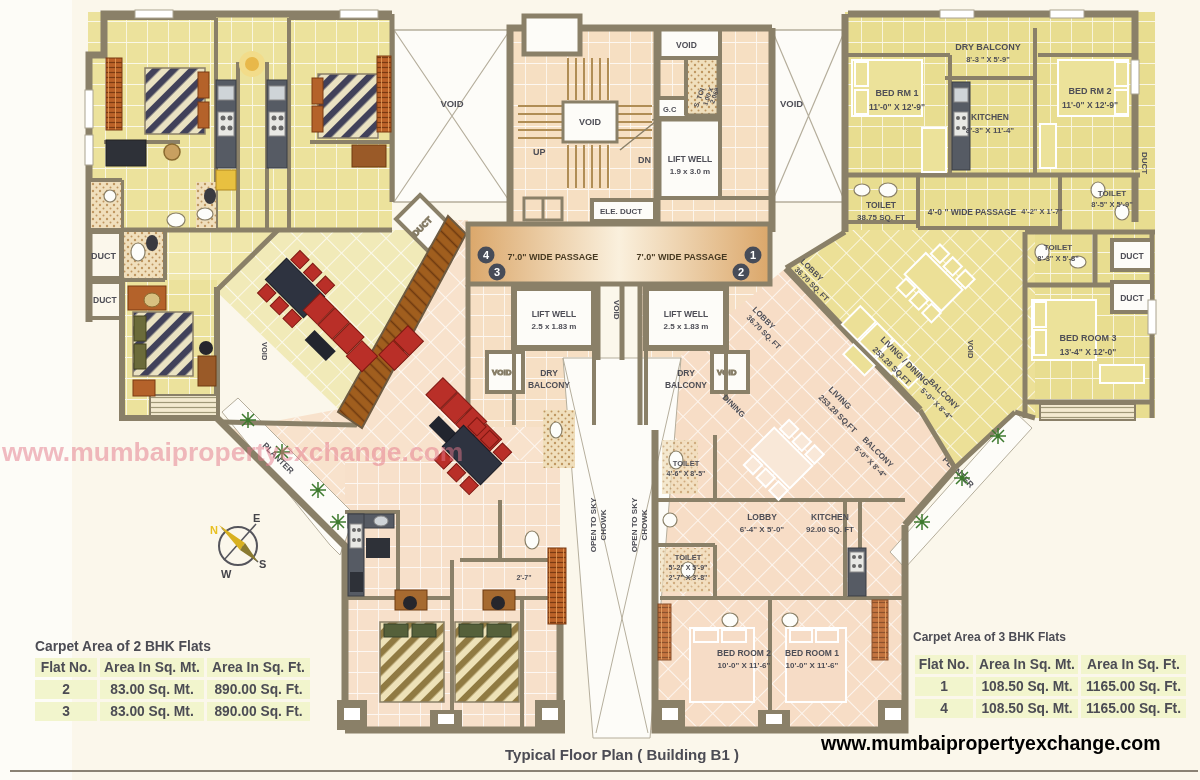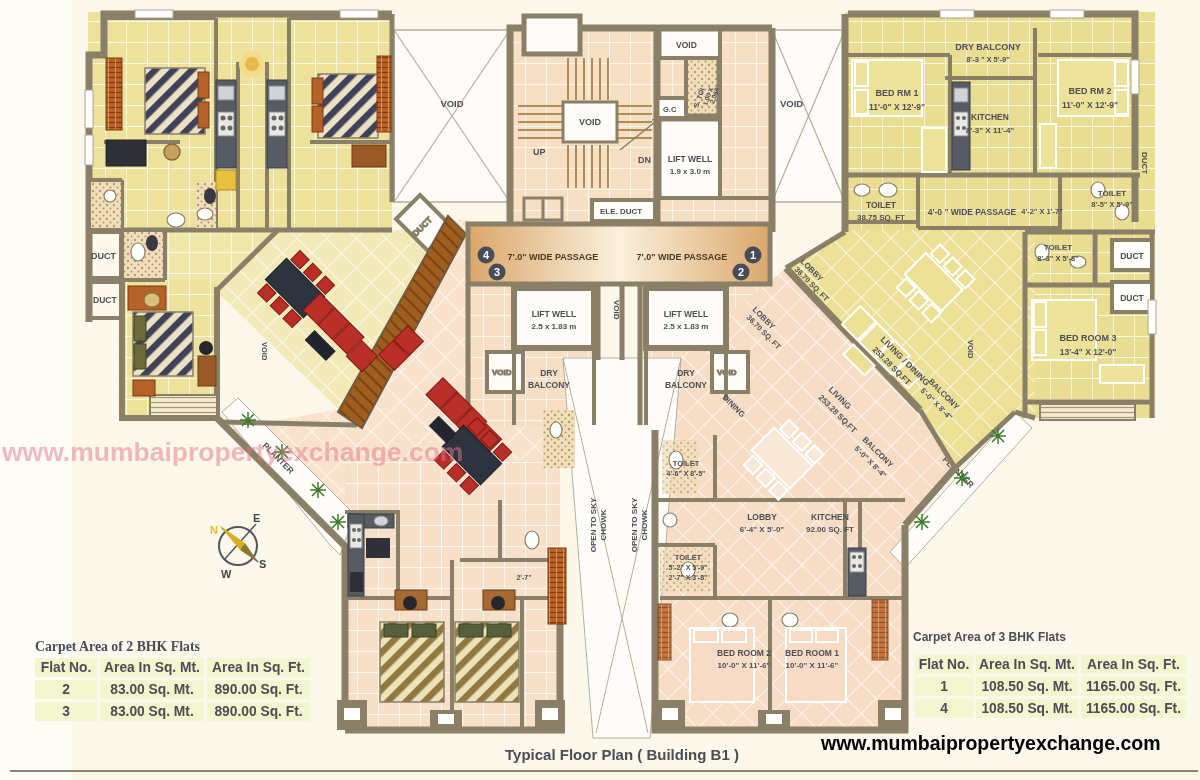--- a/index.html
+++ b/index.html
@@ -758,21 +758,21 @@
     <polygon points="240,550 258,562 245,543" fill="#8a7a30"></polygon>
     <text x="210" y="534" font-size="11" font-weight="bold" fill="#e8c020">N</text>
     <text x="253" y="522" font-size="11" font-weight="bold" fill="#44444a">E</text>
     <text x="259" y="568" font-size="11" font-weight="bold" fill="#44444a">S</text>
     <text x="221" y="578" font-size="11" font-weight="bold" fill="#44444a">W</text>
   </g>
 </g>
 </svg>
 
 
-<div style="position:absolute;left:35px;top:639px;font-size:13.8px;font-weight:bold;color:#4c4c54;font-family:Liberation Serif, serif;">Carpet Area of 2 BHK Flats</div>
+<div style="position:absolute;left:35px;top:639px;font-size:13.8px;font-weight:bold;color:#4c4c54;">Carpet Area of 2 BHK Flats</div>
 
 <table style="position:absolute;left:32px;top:655px;table-layout:fixed;border-collapse:separate;border-spacing:3px 3px;font-size:13.8px;font-weight:bold;color:#4c4c54;white-space:nowrap;">
 <tbody>
         <tr>
           <td style="background:#f2f5cd;width:60px;height:17px;text-align:center;">Flat No.</td>
           <td style="background:#f2f5cd;width:102px;text-align:center;">Area In Sq. Mt.</td>
           <td style="background:#f2f5cd;width:101px;text-align:center;">Area In Sq. Ft.</td>
         </tr>
 <tr>
           <td style="background:#f2f5cd;height:17px;text-align:center;">2</td>

